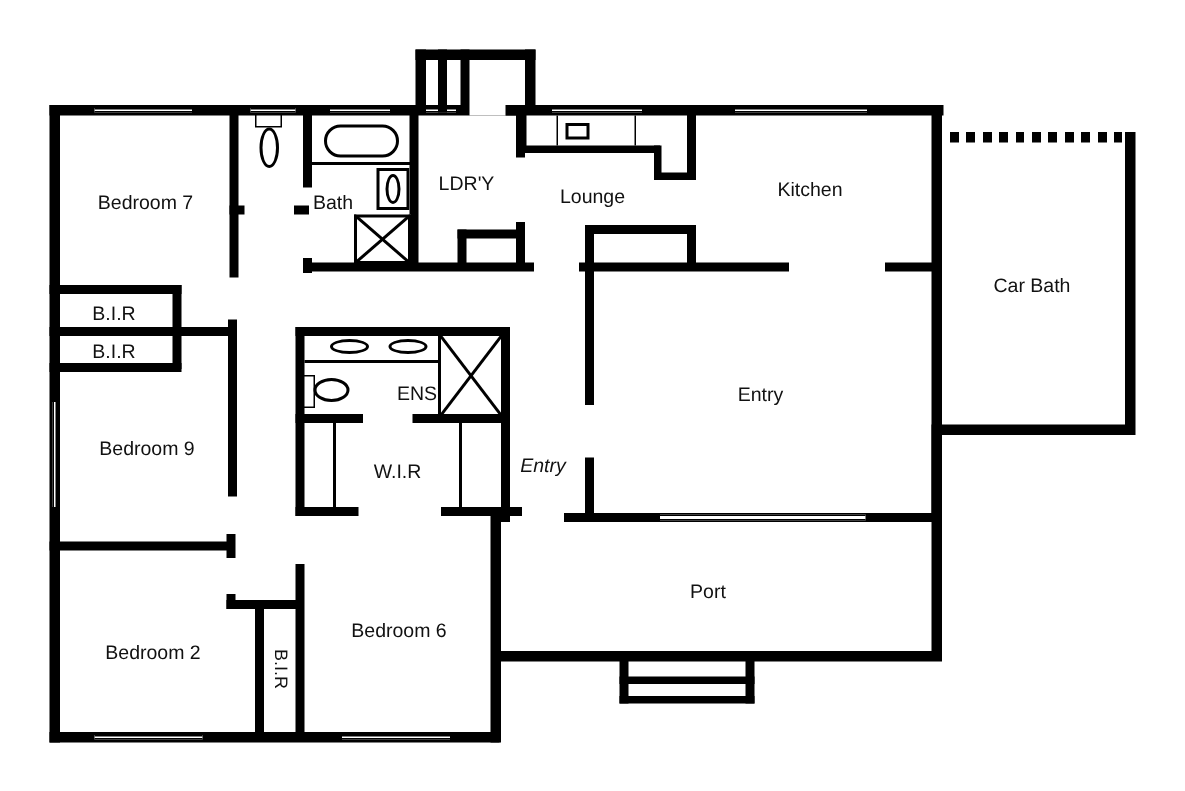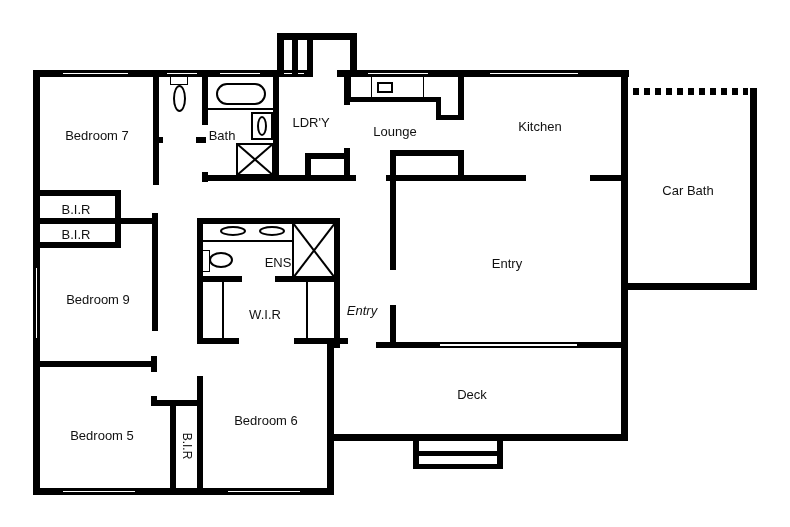--- a/index.html
+++ b/index.html
@@ -142,17 +142,17 @@
   <div class="label" style="left:395px;top:131px;">Lounge</div>
   <div class="label" style="left:540px;top:126px;">Kitchen</div>
   <div class="label" style="left:688px;top:190px;">Car Bath</div>
   <div class="label" style="left:76px;top:209px;">B.I.R</div>
   <div class="label" style="left:76px;top:234px;">B.I.R</div>
   <div class="label" style="left:278px;top:262px;">ENS</div>
   <div class="label" style="left:507px;top:263px;">Entry</div>
   <div class="label" style="left:98px;top:299px;">Bedroom 9</div>
   <div class="label" style="left:265px;top:314px;">W.I.R</div>
   <div class="label" style="left:362px;top:310px;font-style:italic;">Entry</div>
-  <div class="label" style="left:472px;top:394px;">Deck</div>
-  <div class="label" style="left:102px;top:435px;">Bedroom 5</div>
+  <div class="label" style="left:472px;top:394px;">Port</div>
+  <div class="label" style="left:102px;top:435px;">Bedroom 2</div>
   <div class="vlabel" style="left:187px;top:446px;">B.I.R</div>
   <div class="label" style="left:266px;top:420px;">Bedroom 6</div>
 </div>
 
 </body></html>

